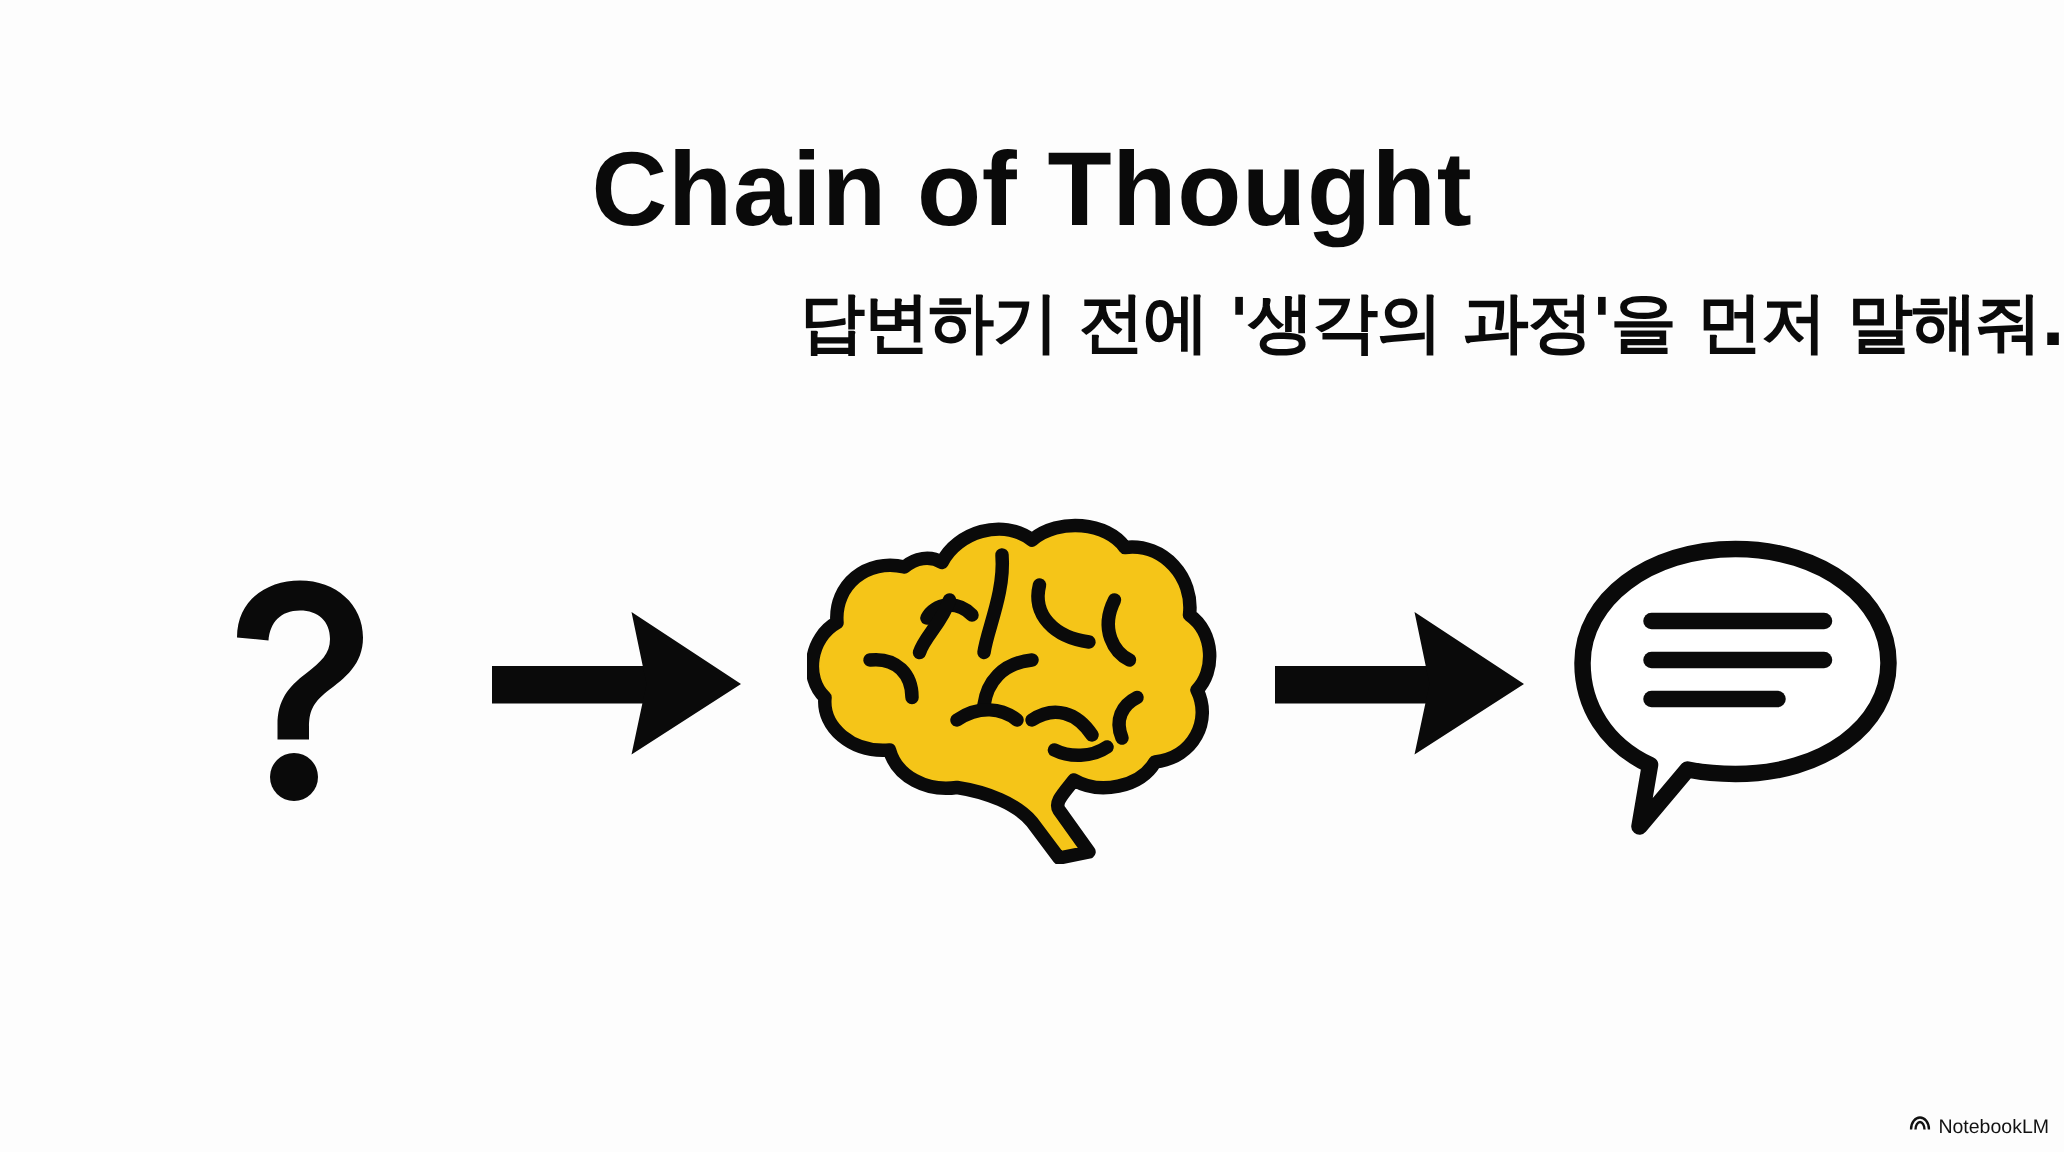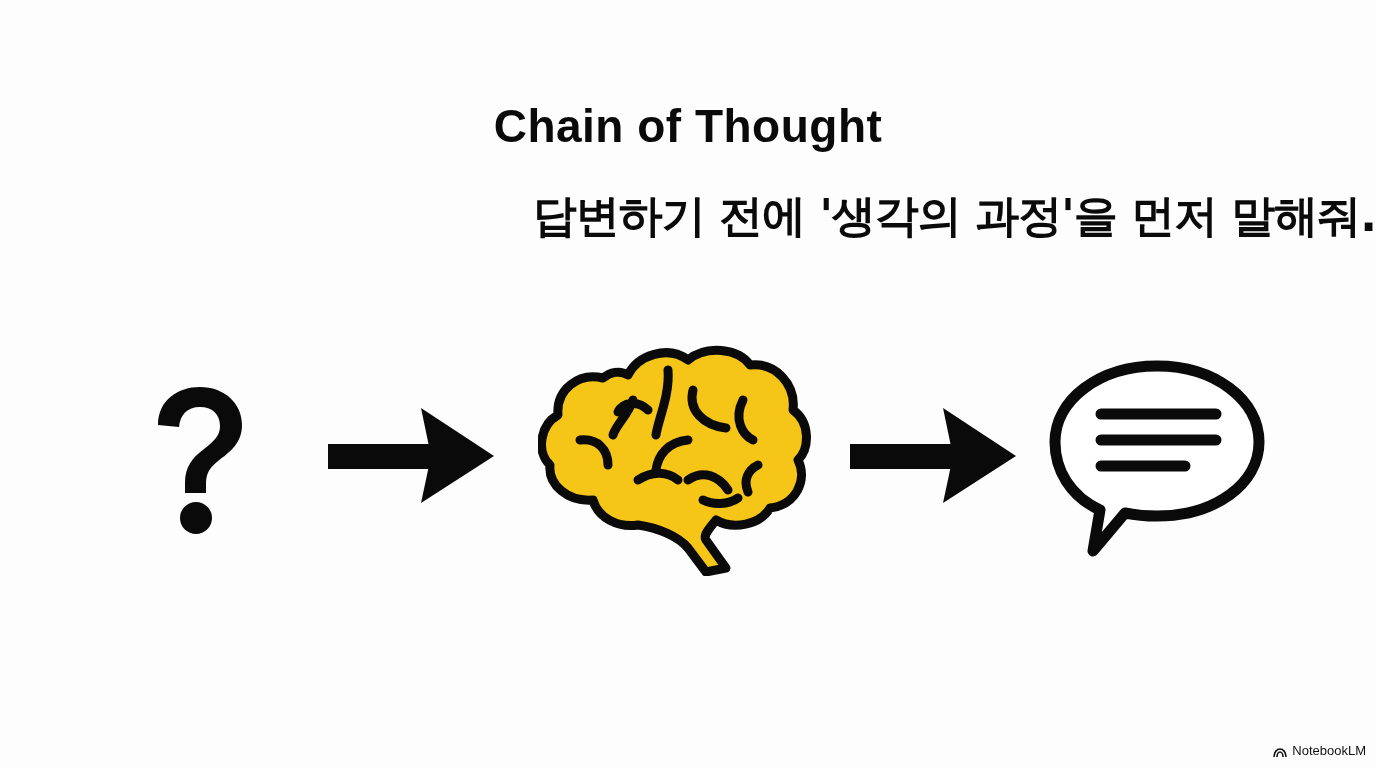--- a/index.html
+++ b/index.html
@@ -2,30 +2,30 @@
 <html><head>
 <meta charset="utf-8">
 <style>
   html, body { margin:0; padding:0; }
   body {
     width:1376px; height:768px; overflow:hidden; position:relative;
     background:#fdfdfd; font-family:"Liberation Sans","DejaVu Sans",sans-serif; color:#0a0a0a;
   }
   .title {
     position:absolute; left:0; right:0; top:86px; text-align:center;
-    font-size:46px; font-weight:700; letter-spacing:0.5px; line-height:80px;
+    font-size:70px; font-weight:700; letter-spacing:0.5px; line-height:80px;
   }
   .subtitle {
     position:absolute; left:0; right:0; top:186px; text-align:right;
     font-size:44px; font-weight:700; line-height:60px; font-family:"DejaVu Sans",sans-serif;
     letter-spacing:-1px;
   }
   .icon { position:absolute; }
   .footer {
-    position:absolute; right:10px; bottom:10px; display:flex; align-items:flex-end; gap:5px;
+    position:absolute; right:10px; bottom:10px; display:flex; align-items:flex-start; gap:5px;
     font-size:13px; color:#111;
   }
 </style>
 </head>
 <body>
 
 <div class="title">Chain of Thought</div>
 <div class="subtitle">답변하기 전에 '생각의 과정'을 먼저 말해줘.</div>
 
 <svg class="icon" style="left:150px;top:385px" width="100" height="155" viewBox="0 0 100 155">

